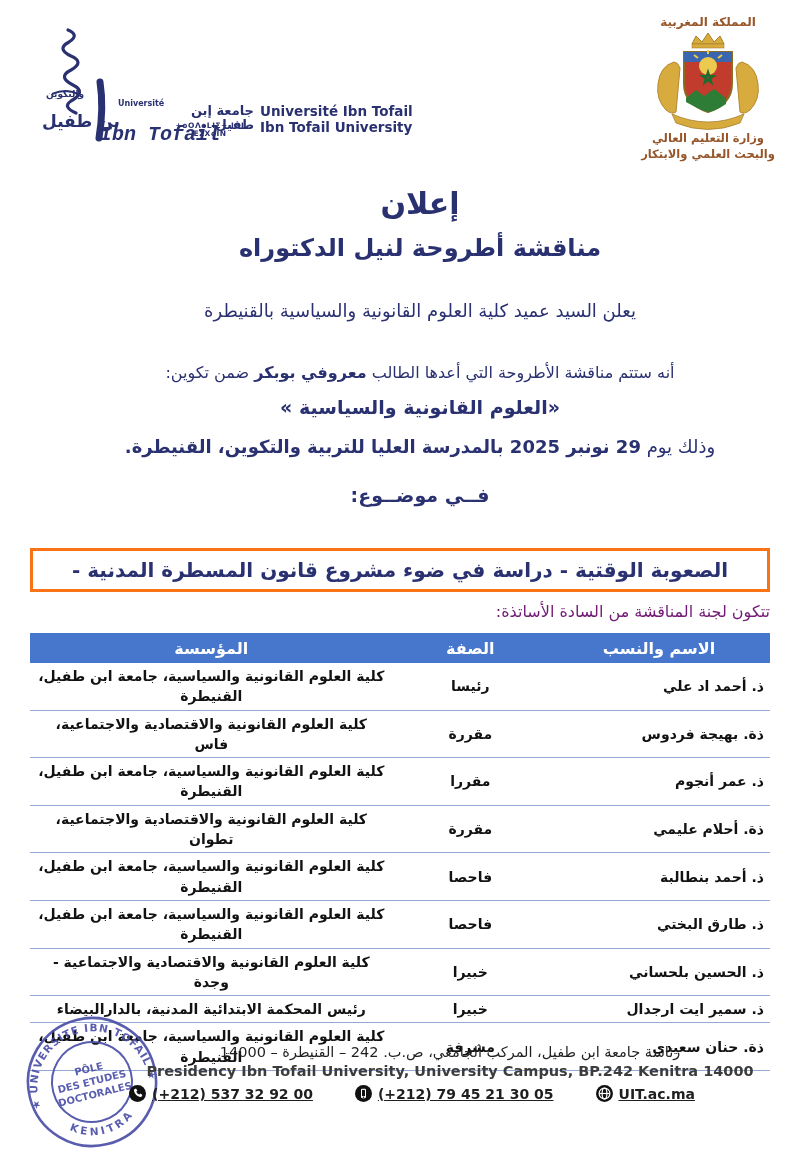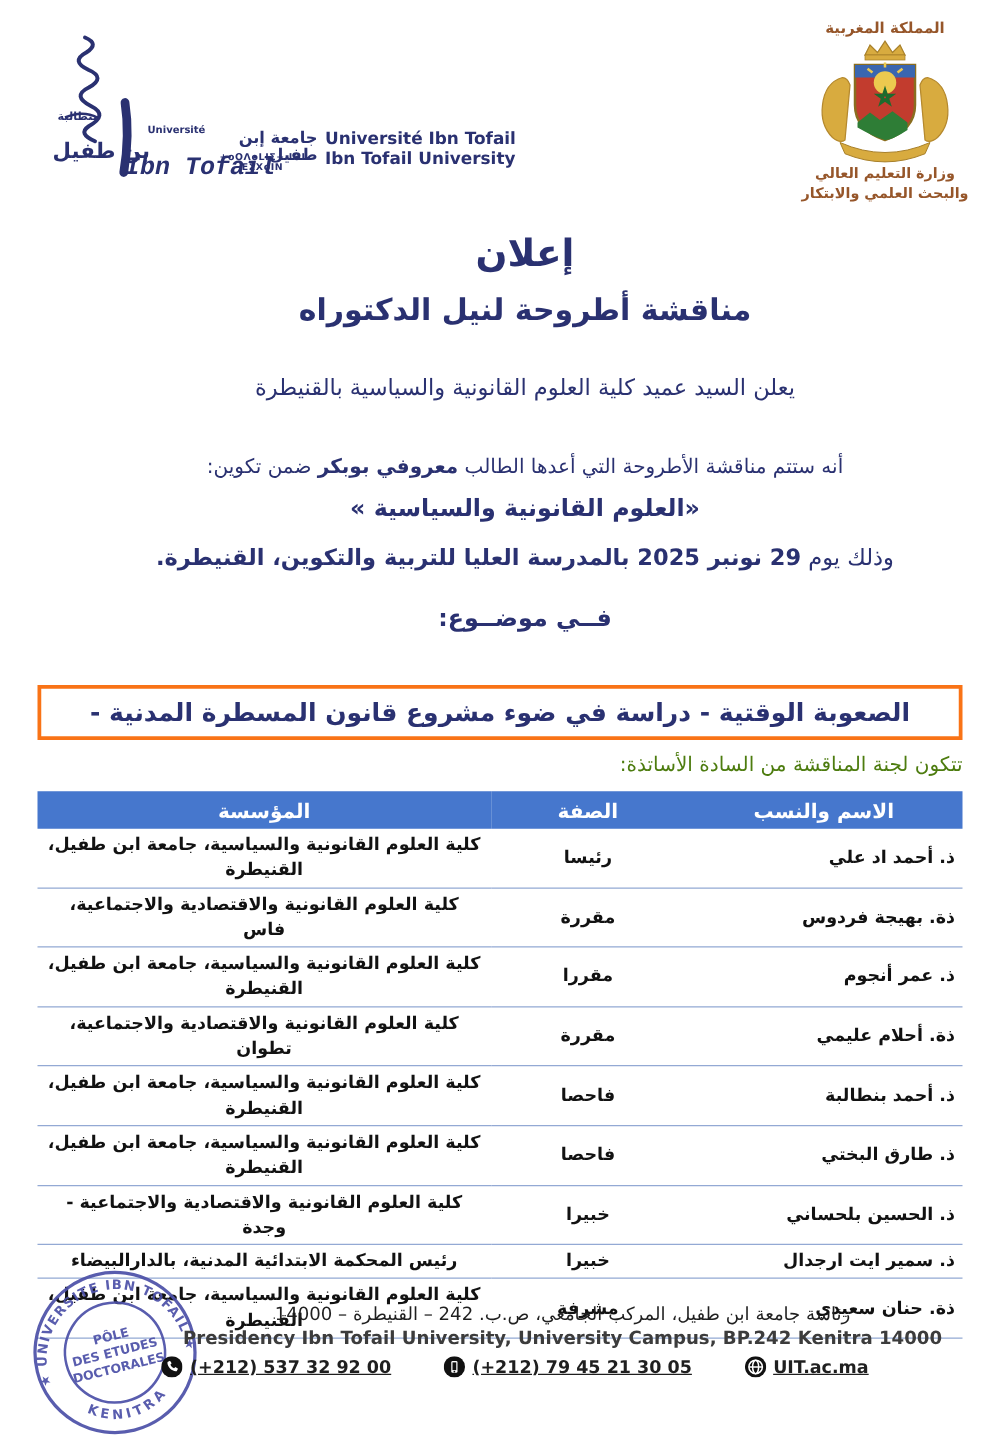--- a/index.html
+++ b/index.html
@@ -41,21 +41,21 @@
   .subject-box {
     left:30px; top:548px; width:740px; height:44px;
     border:3px solid #f97316;
     display:flex; align-items:center; justify-content:center;
     direction:rtl;
     font-size:20px; font-weight:bold; color:#2a3171;
   }
   .committee-intro {
     left:30px; top:602px; width:740px;
     direction:rtl; text-align:right;
-    font-size:16px; color:#4d7c0f;
+    font-size:16px; color:#701a75;
   }
 
   
   .table-wrap { left:30px; top:633px; width:740px; }
   table { width:740px; border-collapse:collapse; direction:rtl; table-layout:fixed; }
   thead th {
     background:#4677cd; color:#ffffff;
     font-size:16px; font-weight:bold;
     height:30px; text-align:center; vertical-align:middle;
     padding:2px 6px;
@@ -89,21 +89,21 @@
 <div class="abs" style="inset:0;">
 
   <div class="abs logo-left">
     <svg width="130" height="122" viewBox="0 0 130 122">
       <path d="M30 6 q12 5 1 12 q-13 7 2 14 q14 6 0 14 q-14 7 2 15 q14 7 -2 16 q-9 6 5 12" fill="none" stroke="#2a3171" stroke-width="3.2" stroke-linecap="round"></path>
       <path d="M62 58 q4 26 -1 56" fill="none" stroke="#2a3171" stroke-width="7" stroke-linecap="round"></path>
       <path d="M14 70 q14 -6 26 0" fill="none" stroke="#2a3171" stroke-width="2"></path>
     </svg>
     <div class="ll-txt ll-univ-small">Université</div>
     <div class="ll-txt ll-script">Ibn Tofail</div>
-    <div class="ll-txt" style="left:8px;top:66px;font-size:9px;font-weight:bold;direction:rtl;">بنطالبة</div>
+    <div class="ll-txt" style="left:8px;top:66px;font-size:9px;font-weight:bold;direction:rtl;">والتكوين</div>
     <div class="ll-txt" style="left:4px;top:88px;font-size:17px;font-weight:bold;direction:rtl;">بن طفيل</div>
     <div class="ll-txt ll-ar-name">جامعة إبن طفيل</div>
     <div class="ll-txt ll-tifinagh">+oOΛoLIΣ+ IΘI ΕΣΧoΙΝ</div>
     <div class="ll-txt ll-fr-name">Université Ibn Tofail</div>
     <div class="ll-txt ll-en-name">Ibn Tofail University</div>
   </div>
 
   <div class="abs logo-right">
     <svg width="172" height="158" viewBox="0 0 172 158">
       <text x="86" y="16" text-anchor="middle" font-size="12" class="arms-txt">المملكة المغربية</text>

